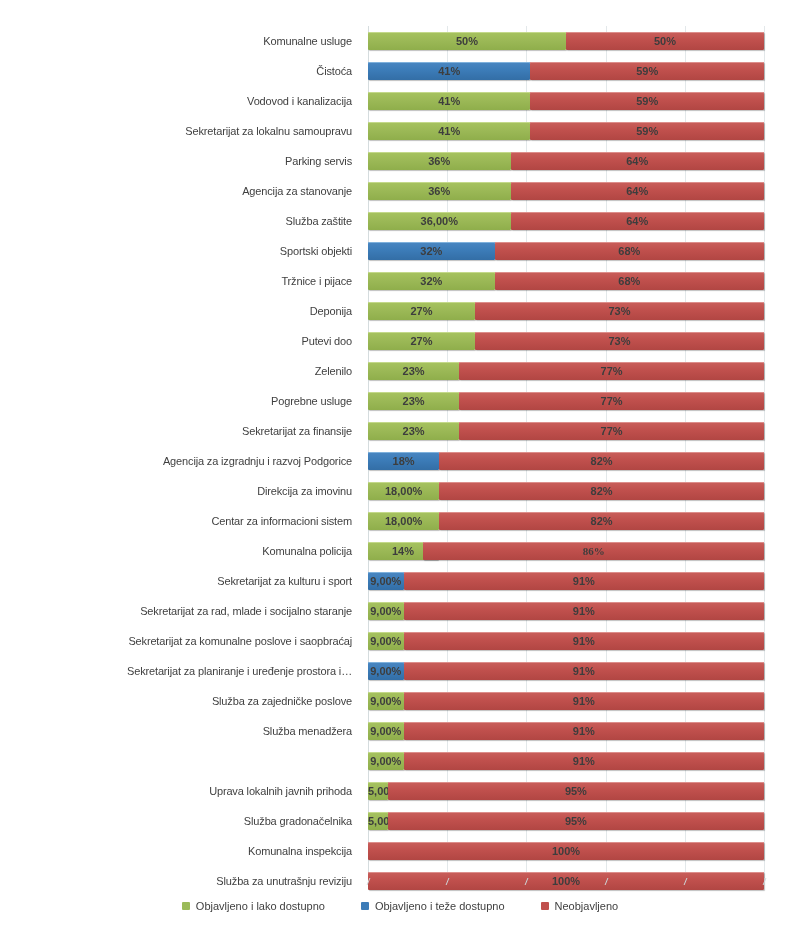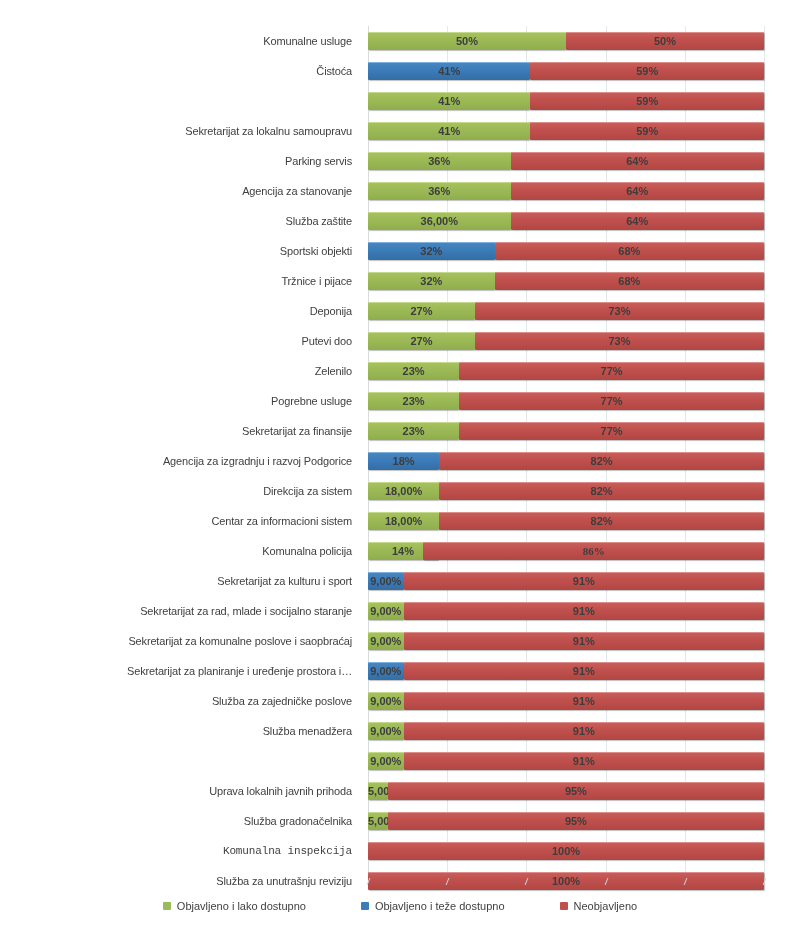--- a/index.html
+++ b/index.html
@@ -143,21 +143,21 @@
 
   
   .legend {
     position: absolute;
     left: 0;
     top: 900px;
     width: 800px;
     display: flex;
     justify-content: center;
     align-items: center;
-    gap: 55px;
+    gap: 36px;
     font-size: 11px;
     color: #3f3f3f;
   }
   .legend-item {
     display: flex;
     align-items: center;
     gap: 6px;
     white-space: nowrap;
   }
   .legend-swatch {
@@ -170,44 +170,45 @@
 </head>
 <body>
 
 <div id="chart-root">
 
   <div class="plot-wrap">
 
     <div class="cat-labels" id="cat-labels">
         <div class="cat-label" style="top: 0px;">Komunalne usluge</div>
         <div class="cat-label" style="top: 30px;">Čistoća</div>
+        <div class="cat-label" style="top: 60px;">Vodovod i kanalizacija</div>
         <div class="cat-label" style="top: 90px;">Sekretarijat za lokalnu samoupravu</div>
         <div class="cat-label" style="top: 120px;">Parking servis</div>
         <div class="cat-label" style="top: 150px;">Agencija za stanovanje</div>
         <div class="cat-label" style="top: 180px;">Služba zaštite</div>
         <div class="cat-label" style="top: 210px;">Sportski objekti</div>
         <div class="cat-label" style="top: 240px;">Tržnice i pijace</div>
         <div class="cat-label" style="top: 270px;">Deponija</div>
         <div class="cat-label" style="top: 300px;">Putevi doo</div>
         <div class="cat-label" style="top: 330px;">Zelenilo</div>
         <div class="cat-label" style="top: 360px;">Pogrebne usluge</div>
         <div class="cat-label" style="top: 390px; text-align: right;">Sekretarijat za finansije</div>
         <div class="cat-label" style="top: 420px;">Agencija za izgradnju i razvoj Podgorice</div>
-        <div class="cat-label" style="top: 450px;">Direkcija za sistem</div>
+        <div class="cat-label" style="top: 450px;">Direkcija za imovinu</div>
         <div class="cat-label" style="top: 480px;">Centar za informacioni sistem</div>
         <div class="cat-label" style="top: 510px;">Komunalna policija</div>
         <div class="cat-label" style="top: 540px;">Sekretarijat za kulturu i sport</div>
         <div class="cat-label" style="top: 570px;">Sekretarijat za rad, mlade i socijalno staranje</div>
         <div class="cat-label" style="top: 600px;">Sekretarijat za komunalne poslove i saopbraćaj</div>
         <div class="cat-label" style="top: 660px;">Služba za zajedničke poslove</div>
         <div class="cat-label" style="top: 630px;">Sekretarijat za planiranje i uređenje prostora i…</div>
         <div class="cat-label" style="top: 690px; margin-left: 20px;">Služba menadžera</div>
         <div class="cat-label" style="top: 750px;">Uprava lokalnih javnih prihoda</div>
         <div class="cat-label" style="top: 780px;">Služba gradonačelnika</div>
-        <div class="cat-label" style="top: 810px; font-family: Liberation Mono, monospace;">Komunalna inspekcija</div>
+        <div class="cat-label" style="top: 810px;">Komunalna inspekcija</div>
         <div class="cat-label" style="top: 840px;">Služba za unutrašnju reviziju</div>
       </div>
 
     <div class="plot-area">
       <div class="gridlines" id="gridlines">
           <div class="gridline axis" style="left: 0px;"></div>
           <div class="gridline" style="left: 79.2px;"></div>
           <div class="gridline" style="left: 158.4px;"></div>
           <div class="gridline" style="left: 237.6px;"></div>
           <div class="gridline" style="left: 316.8px;"></div>

